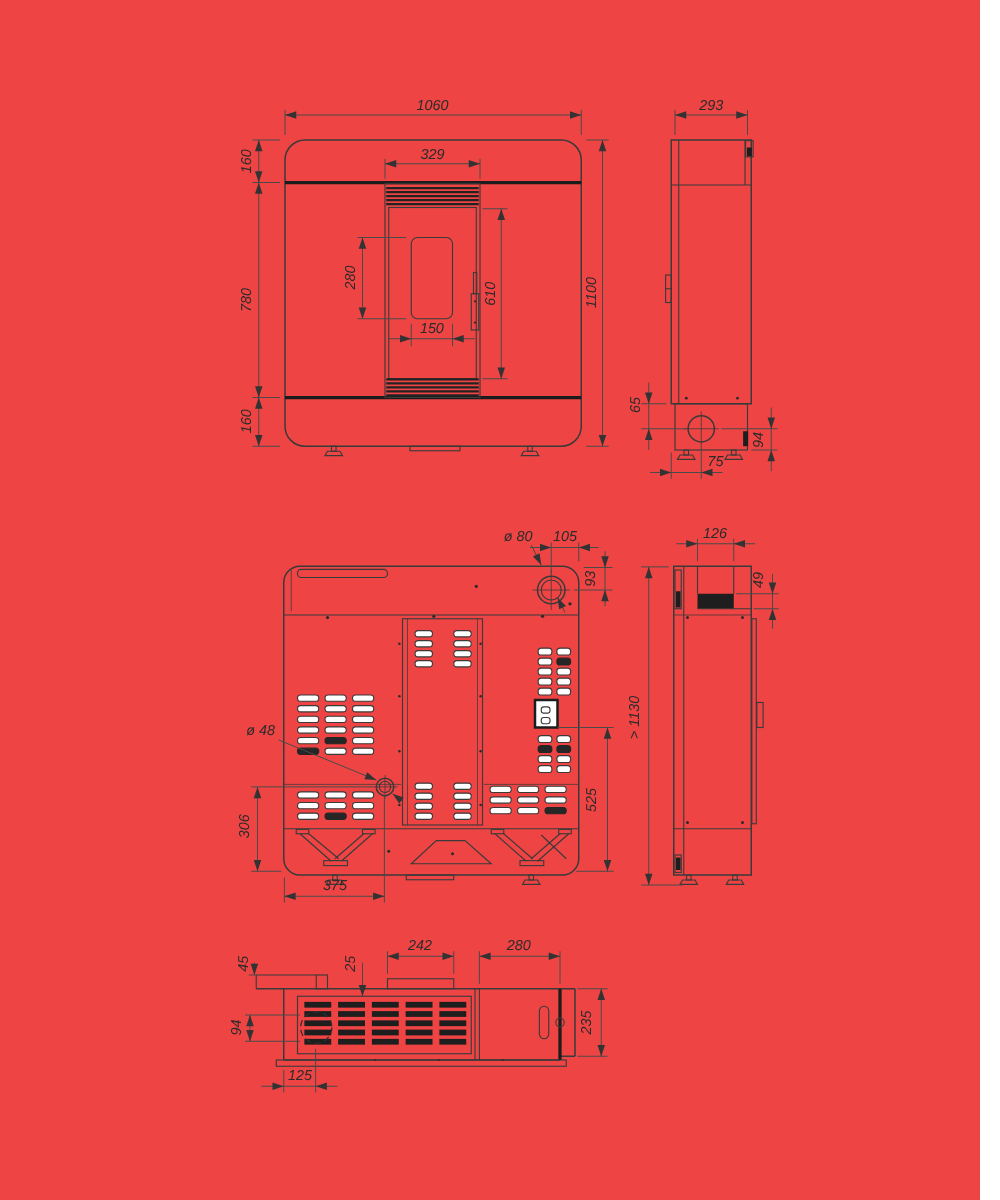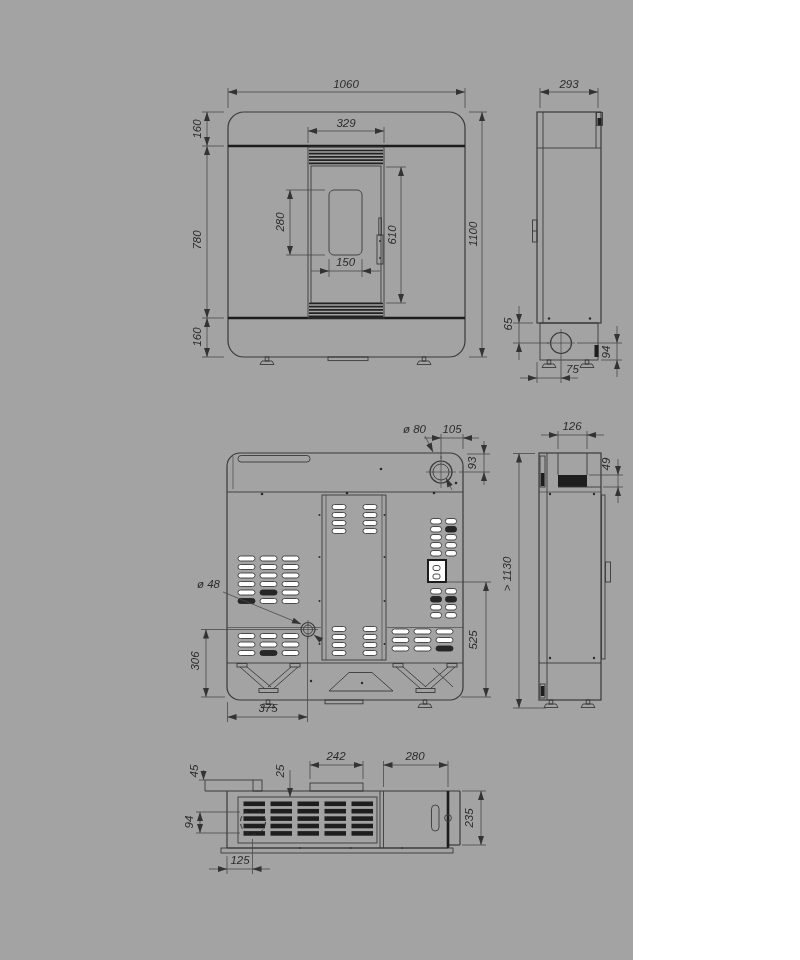--- a/index.html
+++ b/index.html
@@ -1,16 +1,16 @@
 <!DOCTYPE html>
 <html><head>
 <meta charset="utf-8">
 <style>
   html,body{margin:0;padding:0;background:#ffffff;}
-  .canvas{width:633px;height:960px;position:relative;background:#a3a3a3;}
+  .canvas{width:784px;height:960px;position:relative;background:#ef4444;}
   svg{display:block;}
   .ol{fill:none;stroke:#3a3a3a;stroke-width:1.2;}
   .th{fill:none;stroke:#3a3a3a;stroke-width:0.9;}
   .hair{fill:none;stroke:#3a3a3a;stroke-width:0.6;}
   .bold{fill:none;stroke:#1c1c1c;stroke-width:2.6;}
   .dim{fill:none;stroke:#4a4a4a;stroke-width:0.8;}
   .dimtxt{font-family:"Liberation Sans",sans-serif;font-style:italic;font-size:11.5px;fill:#2b2b2b;}
   .dark{fill:#1e1e1e;stroke:none;}
   .slot{fill:#ffffff;stroke:#3a3a3a;stroke-width:0.9;}
   .slotd{fill:#262626;stroke:#262626;stroke-width:0.9;}

